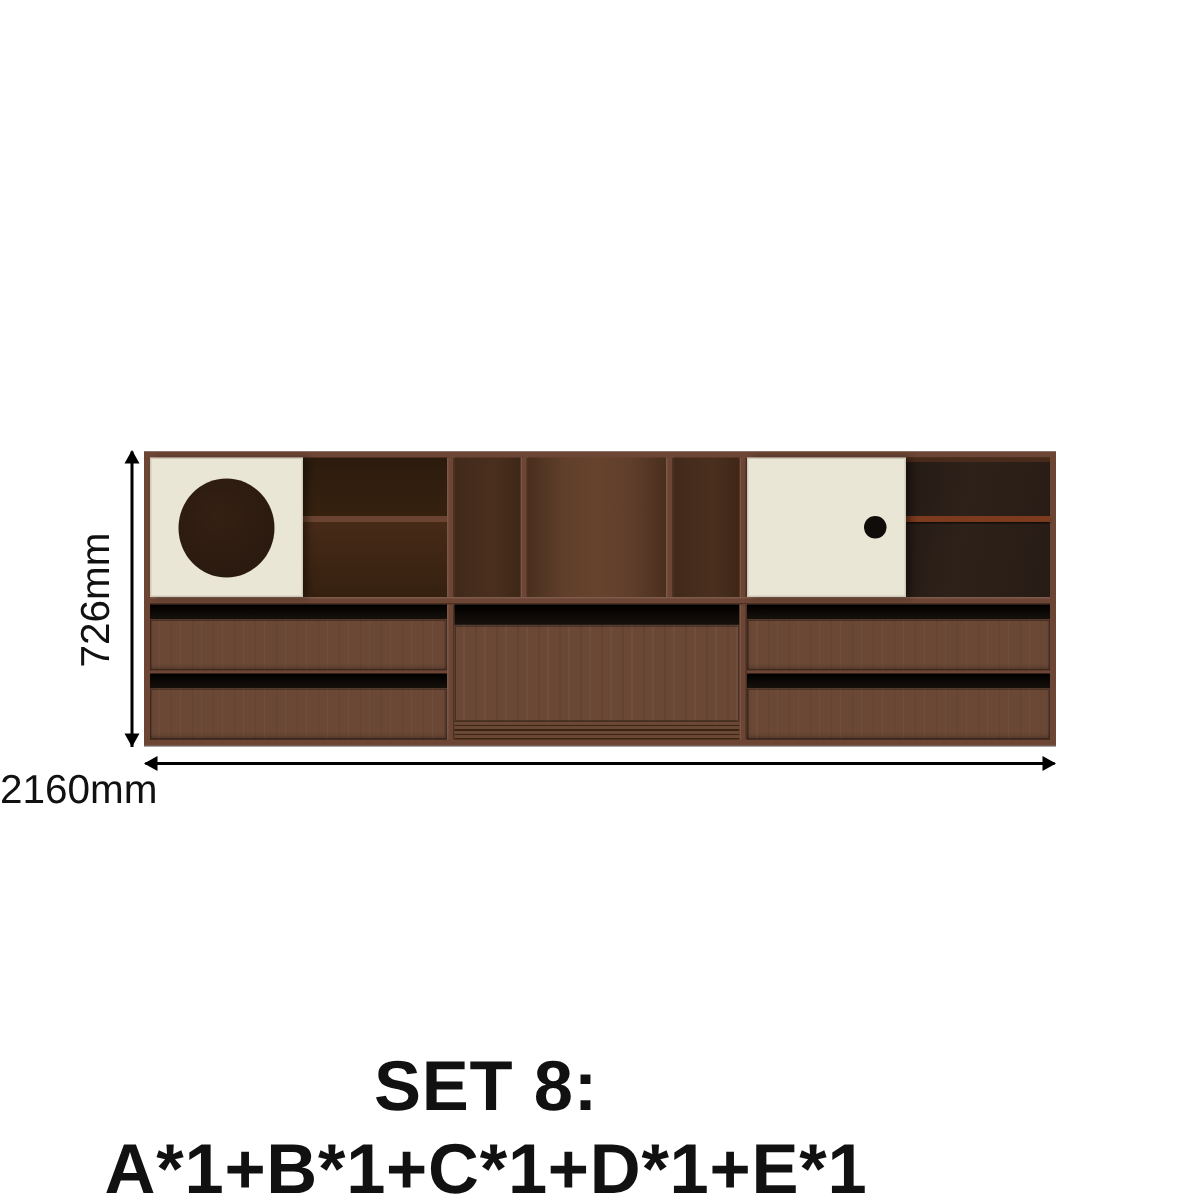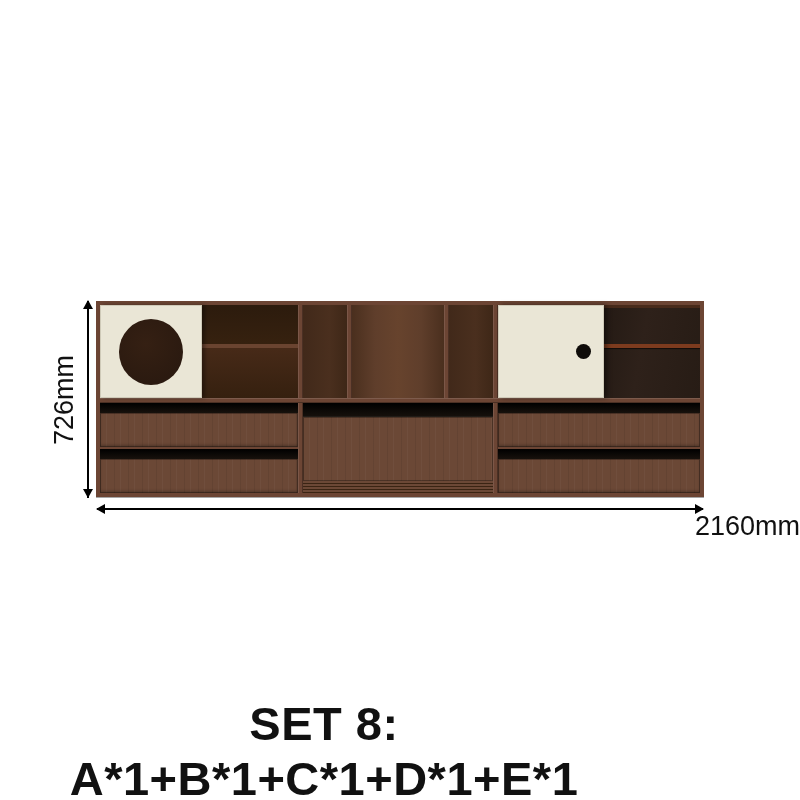--- a/index.html
+++ b/index.html
@@ -88,21 +88,21 @@
   .dim-h{left:97px;top:508px;width:606px;height:2px;}
   .arrow{position:absolute;width:0;height:0;}
   .arrow.up{left:83px;top:300px;border-left:5px solid transparent;border-right:5px solid transparent;border-bottom:9px solid var(--line,#000);}
   .arrow.down{left:83px;top:489px;border-left:5px solid transparent;border-right:5px solid transparent;border-top:9px solid var(--line,#000);}
   .arrow.left{left:96px;top:504px;border-top:5px solid transparent;border-bottom:5px solid transparent;border-right:9px solid var(--line,#000);}
   .arrow.right{left:695px;top:504px;border-top:5px solid transparent;border-bottom:5px solid transparent;border-left:9px solid var(--line,#000);}
 
   .dim-label{color:var(--text,#111);}
   .dim-label.v{position:absolute;left:64px;top:400px;
     transform:translate(-50%,-50%) rotate(-90deg);font-size:27px;white-space:nowrap;}
-  .dim-label.h{position:absolute;left:0;width:800px;top:511px;text-align:right;font-size:27px;}
+  .dim-label.h{position:absolute;left:0;width:800px;top:511px;text-align:left;font-size:27px;}
 
   
   .caption{position:absolute;left:0;top:696px;width:648px;text-align:center;
     font-size:47px;font-weight:700;letter-spacing:.5px;color:var(--text,#111);}
 </style>
 </head>
 <body>
 
 <div class="stage">
 

